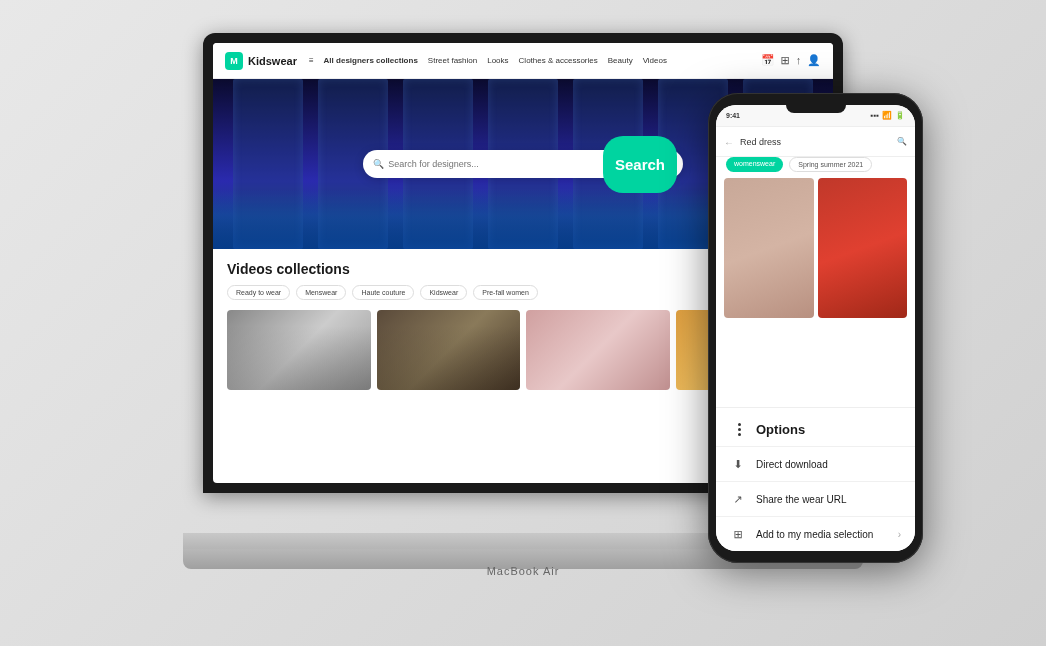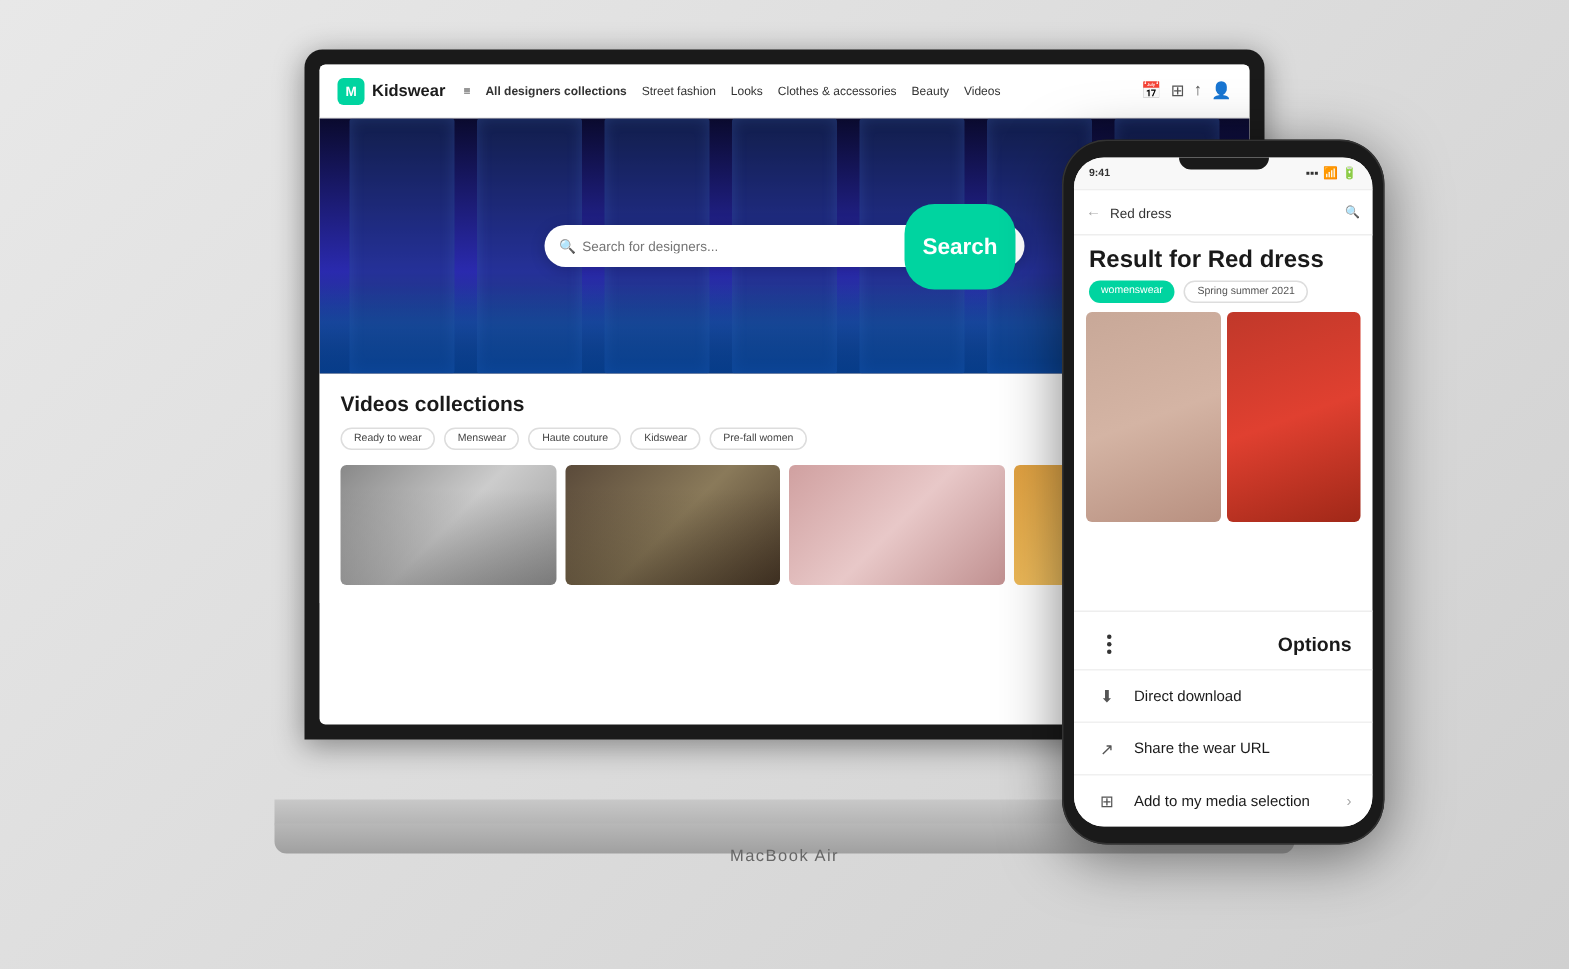--- a/index.html
+++ b/index.html
@@ -354,21 +354,20 @@
       padding: 0;
     }
     .phone-options-title {
       display: flex;
       align-items: center;
       gap: 8px;
       padding: 12px 14px 8px;
       font-size: 13px;
       font-weight: 700;
       color: #1a1a1a;
-      justify-content: space-between;
     }
     .options-dots {
       width: 18px;
       height: 18px;
       display: flex;
       flex-direction: column;
       justify-content: center;
       align-items: center;
       gap: 2px;
     }
@@ -489,21 +488,20 @@
 
         <div class="phone-search-bar">
           <span style="font-size:10px;color:#aaa;">←</span>
           <div class="phone-search-input">Red dress</div>
           <div class="phone-search-right">
             <span>🔍</span>
           </div>
         </div>
 
         <div class="phone-content">
-          <div class="phone-results-header">Result for Red dress</div>
           <div class="phone-filters">
             <span class="phone-filter-tag active">womenswear</span>
             <span class="phone-filter-tag inactive">Spring summer 2021</span>
           </div>
           <div class="phone-images-grid">
             <div class="phone-img phone-img-tall" style="background:linear-gradient(160deg, #c8a898 0%, #d4b4a4 50%, #b89080 100%);"></div>
             <div class="phone-img phone-img-red" style="background:linear-gradient(160deg, #c0382a 0%, #e04030 50%, #a02818 100%);"></div>
           </div>
         </div>
 

